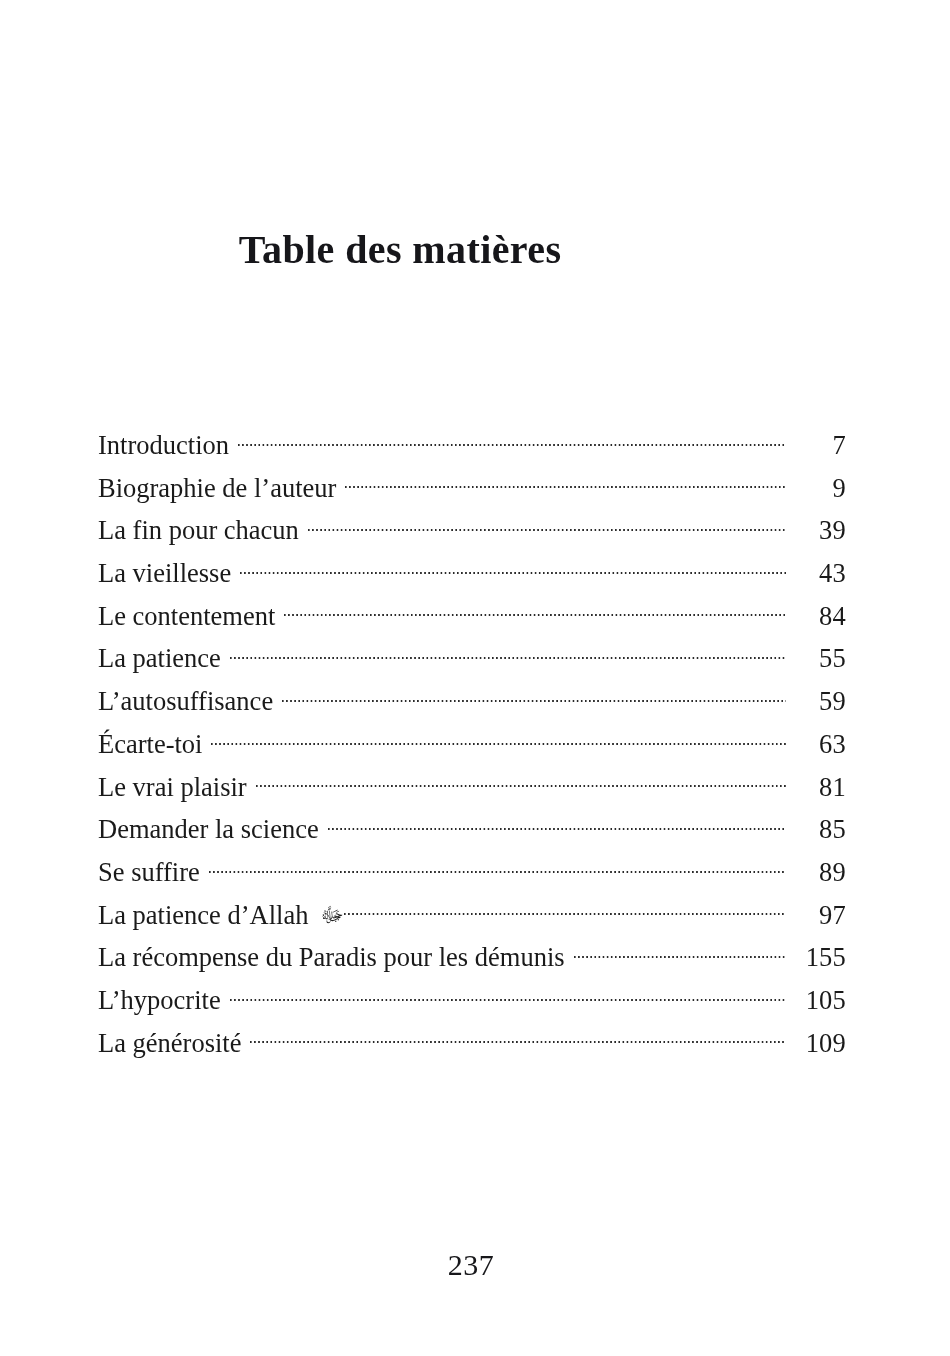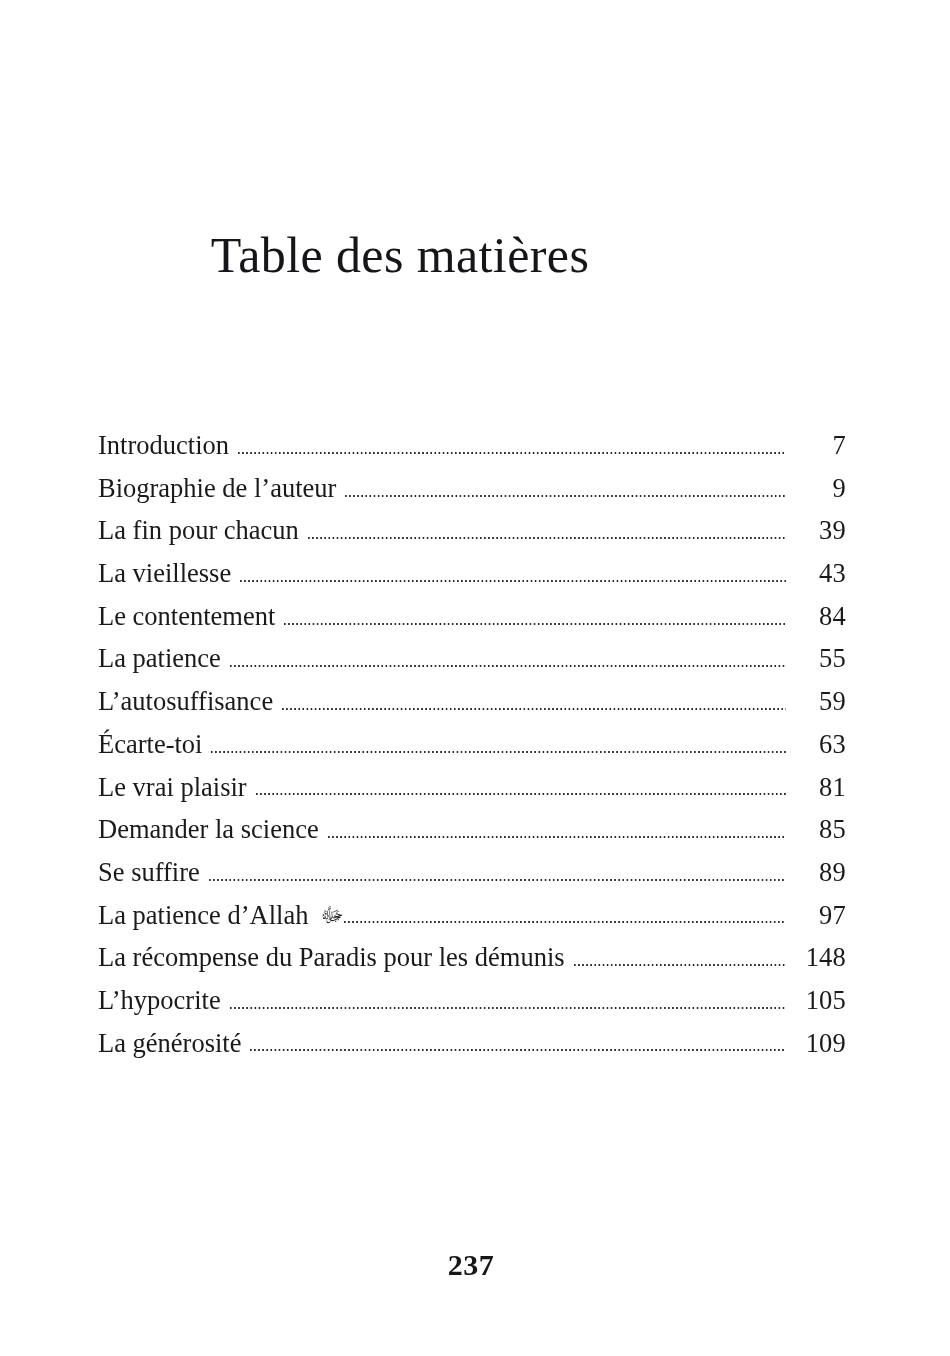--- a/index.html
+++ b/index.html
@@ -24,38 +24,38 @@
   }
 
   
   .toc-title {
     position: absolute;
     top: 228px;
     left: 0;
     width: 800px;
     text-align: center;
     font-family: "Liberation Serif", "DejaVu Serif", serif;
-    font-weight: 400;
-    font-size: 50px;
+    font-weight: 700;
+    font-size: 40px;
     letter-spacing: 0.4px;
     color: #16161a;
     line-height: 1.1;
   }
 
   
   .toc-list {
     position: absolute;
     top: 424px;
     left: 98px;
     width: 748px;
   }
 
   .toc-entry {
     display: flex;
-    align-items: center;
+    align-items: flex-start;
     height: 42.7px;
     width: 100%;
     font-size: 26.5px;
     line-height: 42.7px;
     color: #1a1a1a;
     white-space: nowrap;
   }
 
   .entry-label {
     flex: 0 0 auto;
@@ -100,21 +100,21 @@
   }
 
   
   .folio {
     position: absolute;
     top: 1248px;
     left: 0;
     width: 942px;
     text-align: center;
     font-size: 30px;
-    font-weight: 700;
+    font-weight: 400;
     color: #17171a;
     letter-spacing: 0.5px;
   }
 </style>
 </head>
 <body>
 
 <div class="page">
 
   <div class="toc-title">Table des matières</div>
@@ -177,21 +177,21 @@
       </div>
       <div class="toc-entry">
         <span class="entry-label">La patience d’Allah</span>
         <span class="honorific">ﷻ</span>
         <span class="entry-leader"></span>
         <span class="entry-page">97</span>
       </div>
       <div class="toc-entry">
         <span class="entry-label">La récompense du Paradis pour les démunis</span>
         <span class="entry-leader"></span>
-        <span class="entry-page">148</span>
+        <span class="entry-page">155</span>
       </div>
       <div class="toc-entry">
         <span class="entry-label">L’hypocrite</span>
         <span class="entry-leader"></span>
         <span class="entry-page">105</span>
       </div>
       <div class="toc-entry">
         <span class="entry-label">La générosité</span>
         <span class="entry-leader"></span>
         <span class="entry-page">109</span>

